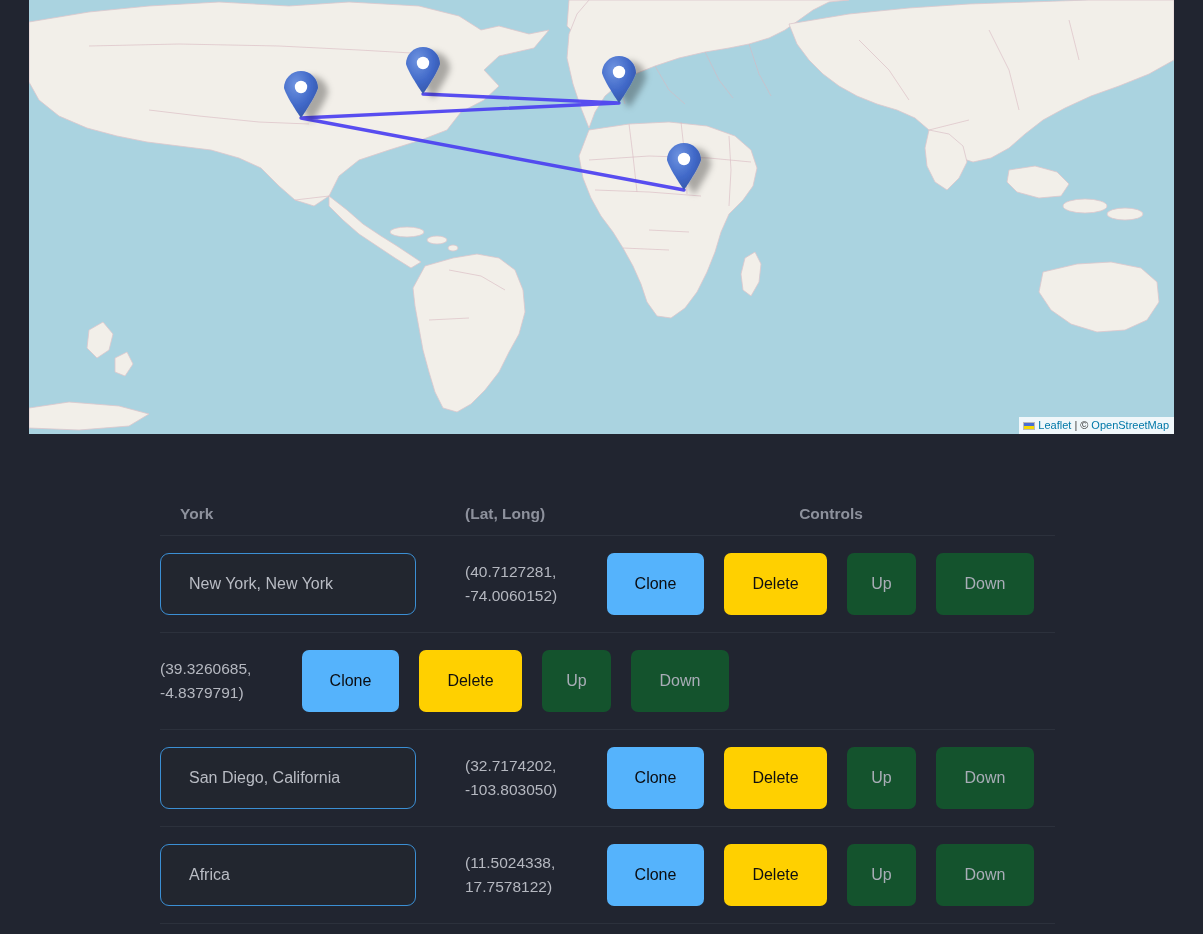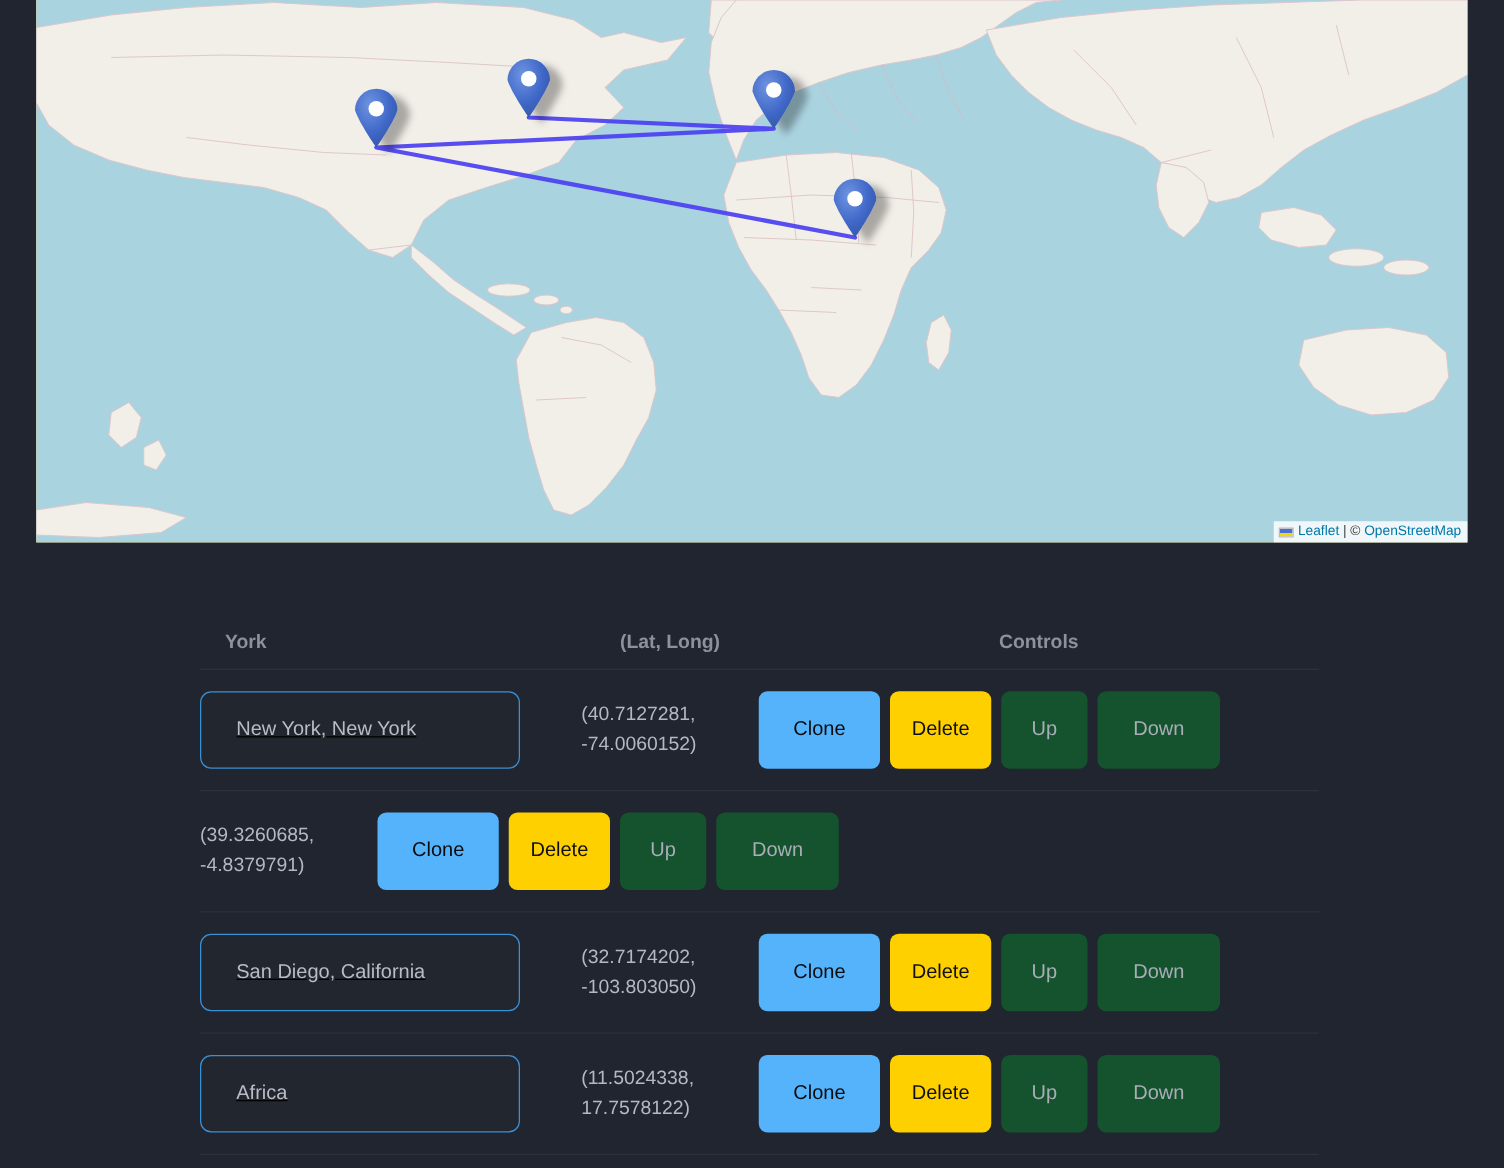--- a/index.html
+++ b/index.html
@@ -66,31 +66,31 @@
     height: 66px;
     border-bottom: 1px solid #2c313c;
     padding-bottom: 12px;
   }
   .th {
     color: #8d919c;
     font-size: 15.5px;
     font-weight: bold;
   }
   .col-name     { width: 305px; padding-left: 20px; }
-  .col-coords   { width: 142px; text-align: center; }
+  .col-coords   { width: 142px; }
   .col-controls { flex: 1; text-align: center; }
 
   .t-row {
     display: flex;
     align-items: center;
     height: 97px;
     border-bottom: 1px solid #2c313c;
   }
 
-  .name-cell { width: 305px; display: flex; align-items: flex-end; text-decoration: underline; }
+  .name-cell { width: 305px; display: flex; align-items: flex-end; }
   .name-input {
     width: 256px;
     height: 62px;
     background: #22262f;
     border: 1px solid #3b8fd4;
     border-radius: 9px;
     color: #b9bcc4;
     font-size: 16px;
     font-family: "Liberation Sans", sans-serif;
     padding: 0 18px 0 28px;
@@ -98,33 +98,33 @@
   }
 
   .coords-cell {
     width: 142px;
     color: #b5b8c0;
     font-size: 15.5px;
     line-height: 24px;
   }
   .coords-cell div { white-space: nowrap; }
 
-  .controls-cell { flex: 1; display: flex; align-items: center; gap: 8px; }
+  .controls-cell { flex: 1; display: flex; align-items: center; gap: 20px; }
 
   .btn {
     border: none;
     border-radius: 7px;
     height: 62px;
     font-size: 16px;
     font-family: "Liberation Sans", sans-serif;
     cursor: pointer;
     padding: 0;
   }
   .btn-clone  { width: 97px; background: #55b3fc; color: #0b0c10; }
-  .btn-delete { width: 81px; background: #ffd000; color: #101010; }
+  .btn-delete { width: 103px; background: #ffd000; color: #101010; }
   .btn-move   { width: 69px;  background: #14532d; color: #a9adb7; }
   .btn-move.wide { width: 98px; }
 </style>
 </head>
 <body>
 
 <div class="map-wrap">
   <svg class="map-svg" viewBox="0 0 1145 434">
     <defs>
       <filter id="pinShadow" x="-60%" y="-60%" width="240%" height="240%">

